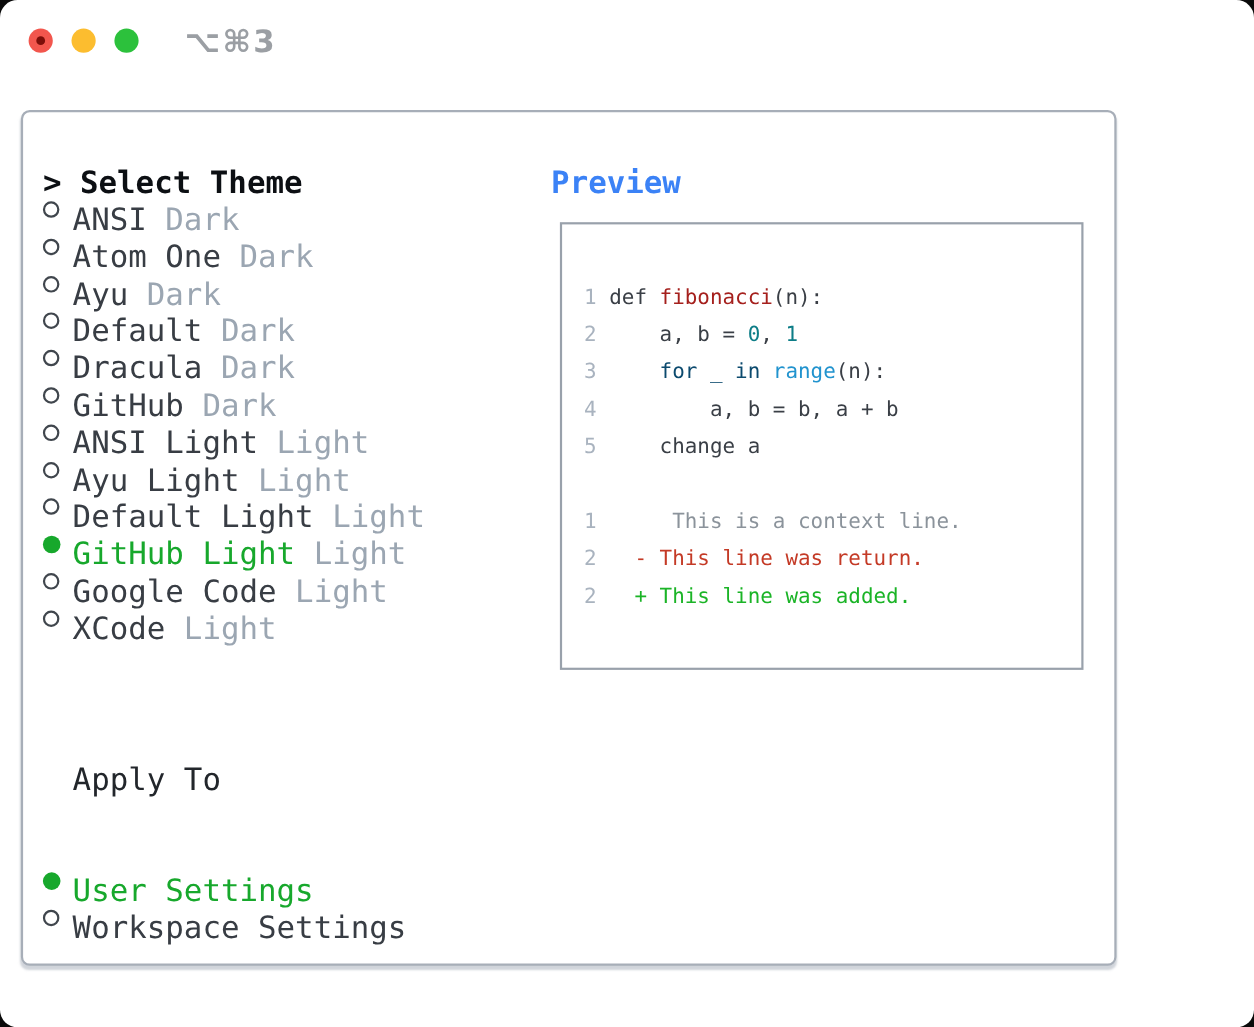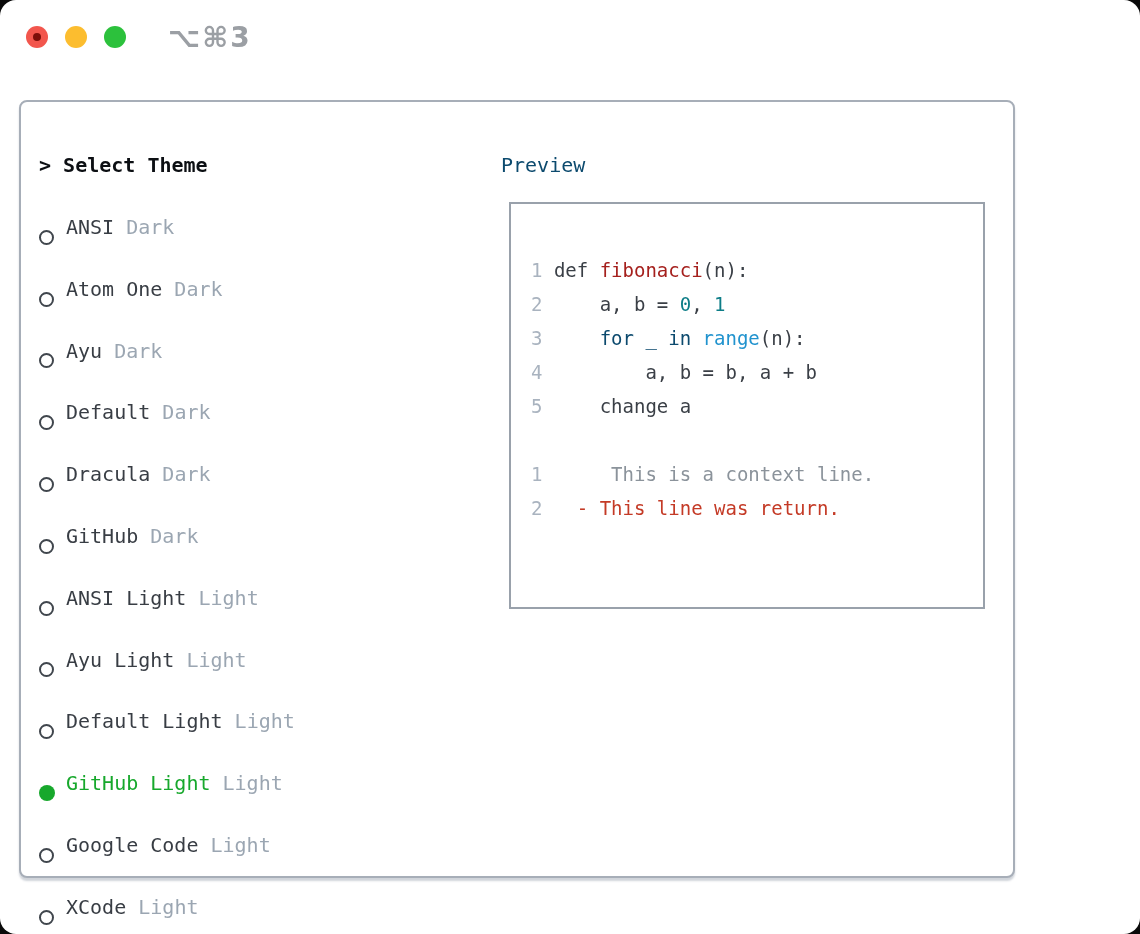--- a/index.html
+++ b/index.html
@@ -23,40 +23,40 @@
     color:#9b9fa4;font-family:"DejaVu Sans","Liberation Sans",sans-serif;
     letter-spacing:2px;
   }
   
   .panel{
     position:absolute;left:19px;top:100px;width:996px;height:778px;
     background:#fff;border:2px solid #a7aeb8;border-radius:8px;
     box-shadow:0 3px 2px rgba(150,160,172,.45);
     box-sizing:border-box;
   }
-  .mono{font-size:20px;line-height:33.8px;white-space:pre;}
+  .mono{font-size:28px;line-height:33.8px;white-space:pre;}
   .menu-title{position:absolute;left:18px;top:47px;font-weight:bold;color:#0c0f13;}
   .theme-list{position:absolute;left:18px;top:81px;}
-  .row{display:flex;align-items:flex-end;height:33.8px;margin-top:28px;}
+  .row{display:flex;align-items:flex-start;height:33.8px;}
   .marker{
     box-sizing:border-box;width:15px;height:15px;border-radius:50%;
     border:2px solid #40464d;margin-right:12px;flex:0 0 auto;
   }
   .marker.sel{border:none;background:#17a82c;width:16px;height:16px;margin-right:11px;}
   .t-name{color:#383d44;}
   .t-name.sel{color:#17a82c;}
   .t-variant{color:#9ba6b2;}
   .apply-block{position:absolute;left:18px;top:522px;}
   .apply-title{color:#22262b;padding-left:27px;}
   .hint{
     position:absolute;left:18px;top:659px;width:440px;color:#9aa5b2;
     white-space:normal;
   }
   
-  .preview-title{position:absolute;left:480px;top:47px;font-weight:normal;color:#0c4a6e;}
+  .preview-title{position:absolute;left:480px;top:47px;font-weight:bold;color:#3b82f6;}
   .code-box{
     position:absolute;left:488px;top:100px;width:476px;height:407px;
     border:2px solid #99a1ab;box-sizing:border-box;background:#fff;
     padding:49px 0 0 20px;overflow:hidden;
   }
   .code-line{font-size:19px;line-height:34px;white-space:pre;}
   .ln{display:inline-block;width:1ch;margin-right:1ch;text-align:right;}
 </style>
 </head>
 <body>
@@ -70,30 +70,33 @@
     <span class="hotkey">⌥⌘3</span>
   </div>
 
   <div class="panel">
 
     <div class="menu-title mono"><span>&gt;</span> <span>Select Theme</span></div>
 
     <div class="theme-list mono"><div class="row"><span class="marker"></span><span class="t-name">ANSI</span><span class="t-variant"> Dark</span></div><div class="row"><span class="marker"></span><span class="t-name">Atom One</span><span class="t-variant"> Dark</span></div><div class="row"><span class="marker"></span><span class="t-name">Ayu</span><span class="t-variant"> Dark</span></div><div class="row"><span class="marker"></span><span class="t-name">Default</span><span class="t-variant"> Dark</span></div><div class="row"><span class="marker"></span><span class="t-name">Dracula</span><span class="t-variant"> Dark</span></div><div class="row"><span class="marker"></span><span class="t-name">GitHub</span><span class="t-variant"> Dark</span></div><div class="row"><span class="marker"></span><span class="t-name">ANSI Light</span><span class="t-variant"> Light</span></div><div class="row"><span class="marker"></span><span class="t-name">Ayu Light</span><span class="t-variant"> Light</span></div><div class="row"><span class="marker"></span><span class="t-name">Default Light</span><span class="t-variant"> Light</span></div><div class="row"><span class="marker sel"></span><span class="t-name sel">GitHub Light</span><span class="t-variant"> Light</span></div><div class="row"><span class="marker"></span><span class="t-name">Google Code</span><span class="t-variant"> Light</span></div><div class="row"><span class="marker"></span><span class="t-name">XCode</span><span class="t-variant"> Light</span></div></div>
 
     <div class="apply-block mono">
+      <div class="apply-title">Apply To</div>
+      <div id="apply-options"><div class="row"><span class="marker sel"></span><span class="t-name sel">User Settings</span></div><div class="row"><span class="marker"></span><span class="t-name">Workspace Settings</span></div></div>
     </div>
 
 
     <div class="preview-title mono">Preview</div>
 
     <div class="code-box" id="code-box">
         <div class="code-line"><span class="ln" style="color: rgb(169, 179, 191);">1</span><span style="color: rgb(58, 63, 70);">def </span><span style="color: rgb(165, 32, 29);">fibonacci</span><span style="color: rgb(58, 63, 70);">(n):</span></div>
         <div class="code-line"><span class="ln" style="color: rgb(169, 179, 191);">2</span><span style="color: rgb(58, 63, 70);">    a, b = </span><span style="color: rgb(13, 125, 135);">0</span><span style="color: rgb(58, 63, 70);">, </span><span style="color: rgb(13, 125, 135);">1</span></div>
         <div class="code-line"><span class="ln" style="color: rgb(169, 179, 191);">3</span><span style="color: #0c4a6e;">    for _ in </span><span style="color: rgb(33, 147, 206); margin-top: 24px;">range</span><span style="color: rgb(58, 63, 70);">(n):</span></div>
         <div class="code-line"><span class="ln" style="color: rgb(169, 179, 191);">4</span><span style="color: rgb(58, 63, 70);">        a, b = b, a + b</span></div>
         <div class="code-line"><span class="ln" style="color: rgb(169, 179, 191);">5</span><span style="color: rgb(58, 63, 70);">    change a</span></div>
         <div class="code-line"><span class="ln" style="color: rgb(169, 179, 191);"></span> </div>
         <div class="code-line"><span class="ln" style="color: rgb(169, 179, 191);">1</span><span style="color: rgb(139, 147, 155); text-align: center;">     This is a context line.</span></div>
         <div class="code-line"><span class="ln" style="color: rgb(169, 179, 191);">2</span><span style="color: rgb(196, 58, 38);">  - This line was return.</span></div>
+        <div class="code-line"><span class="ln" style="color: rgb(169, 179, 191);">2</span><span style="color: rgb(27, 180, 39);">  + This line was added.</span></div>
       </div>
 
   </div>
 </div>
 
 </body></html>

